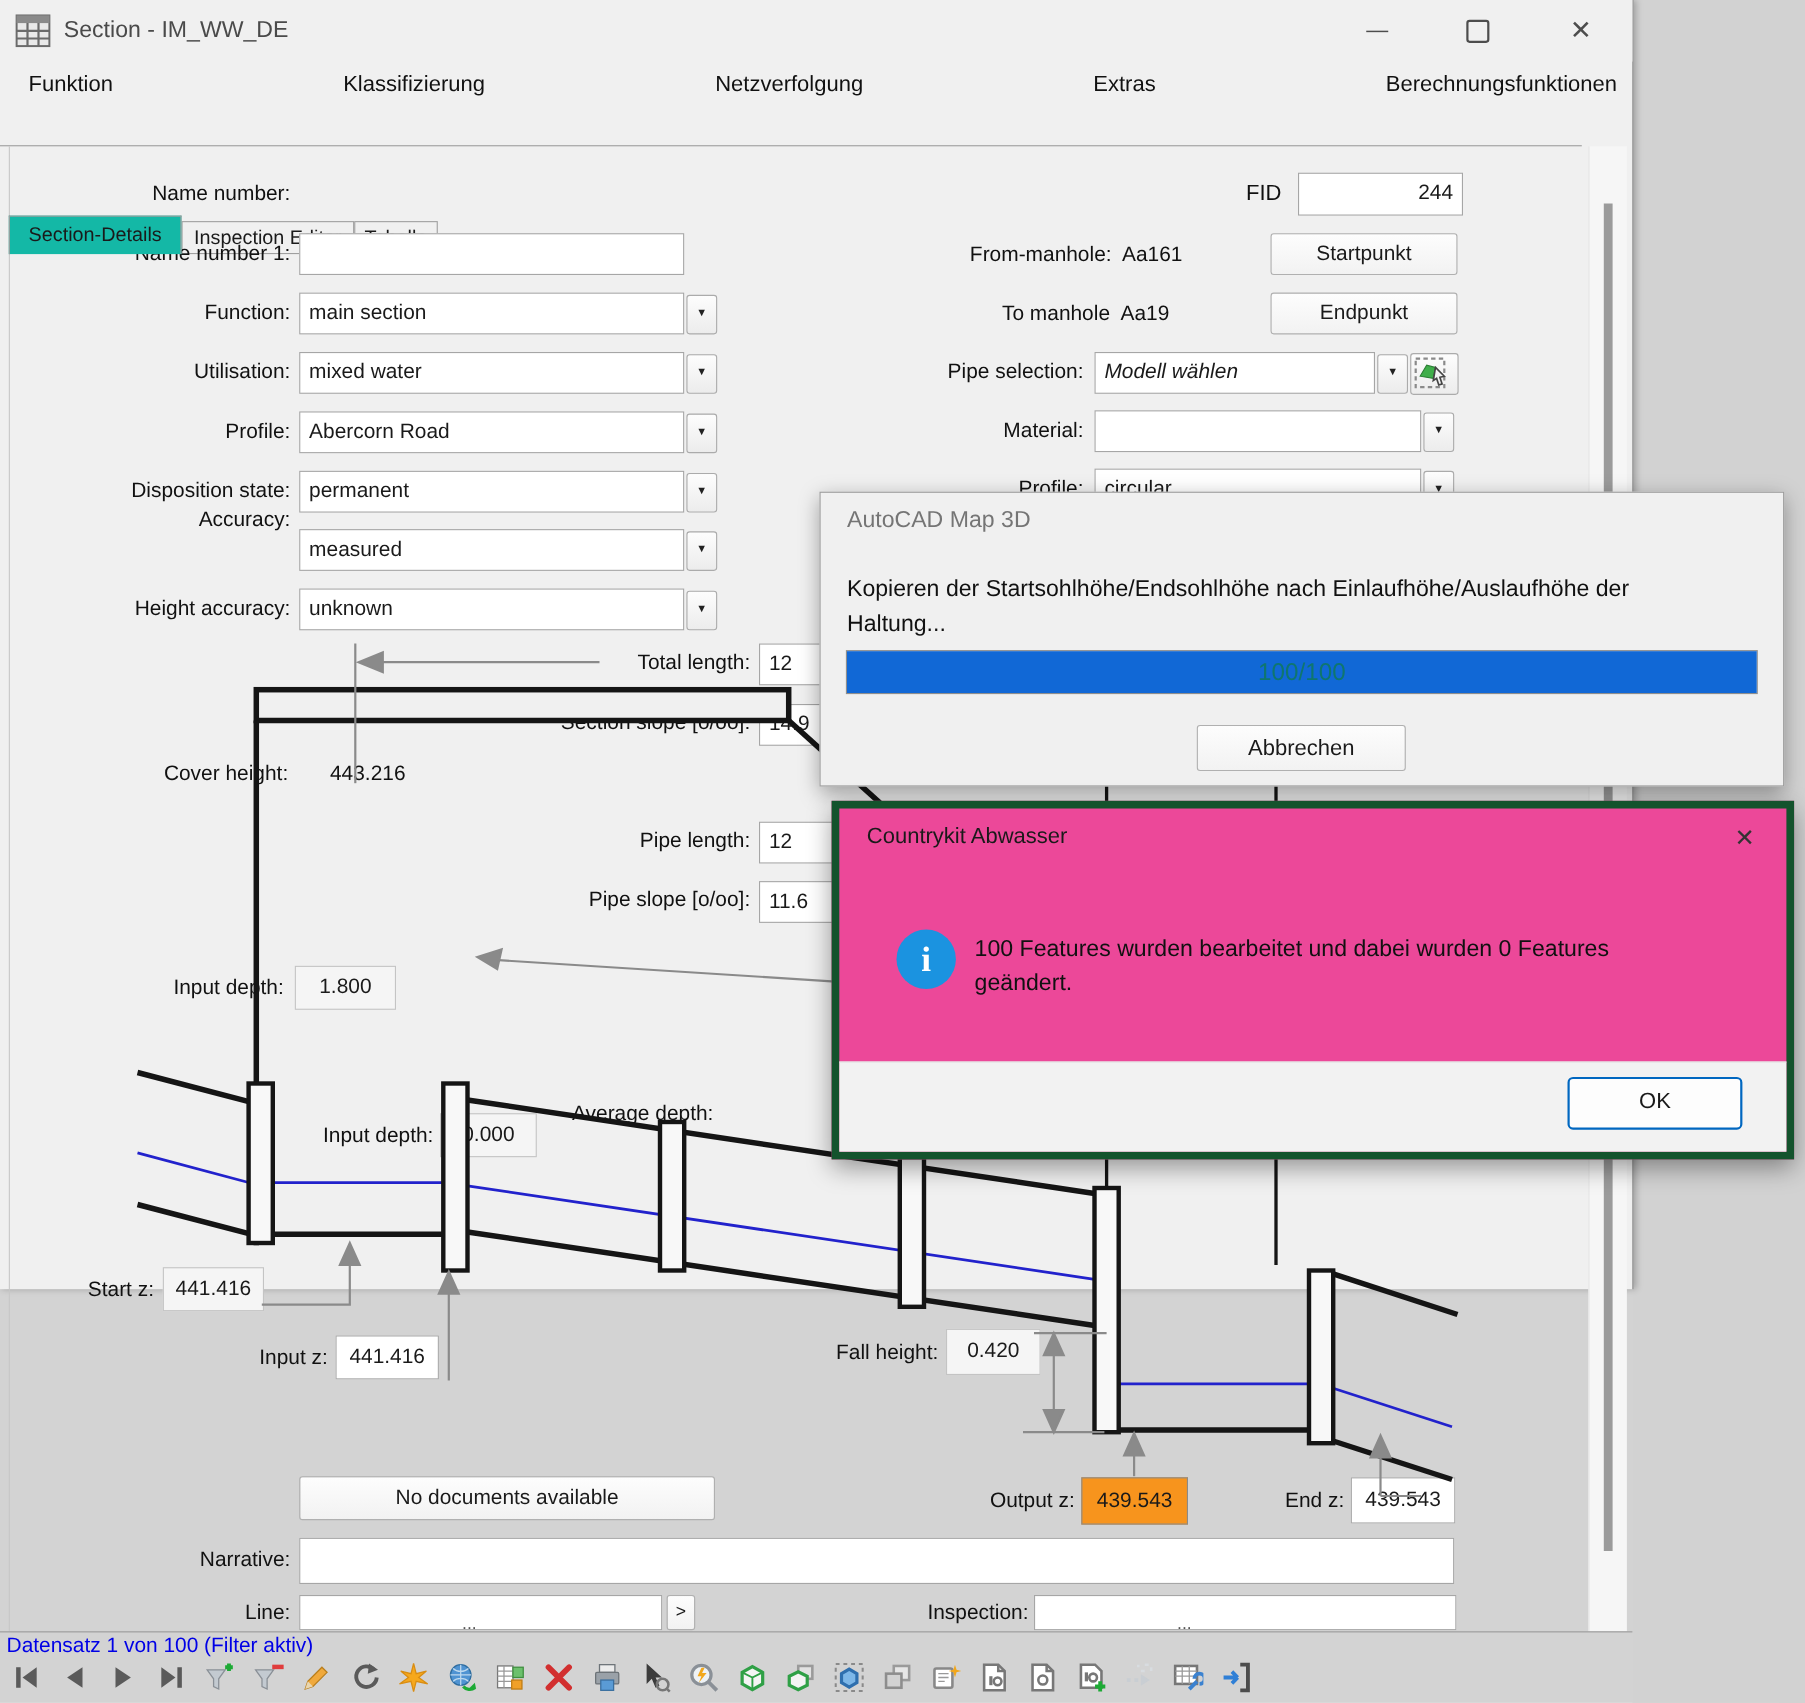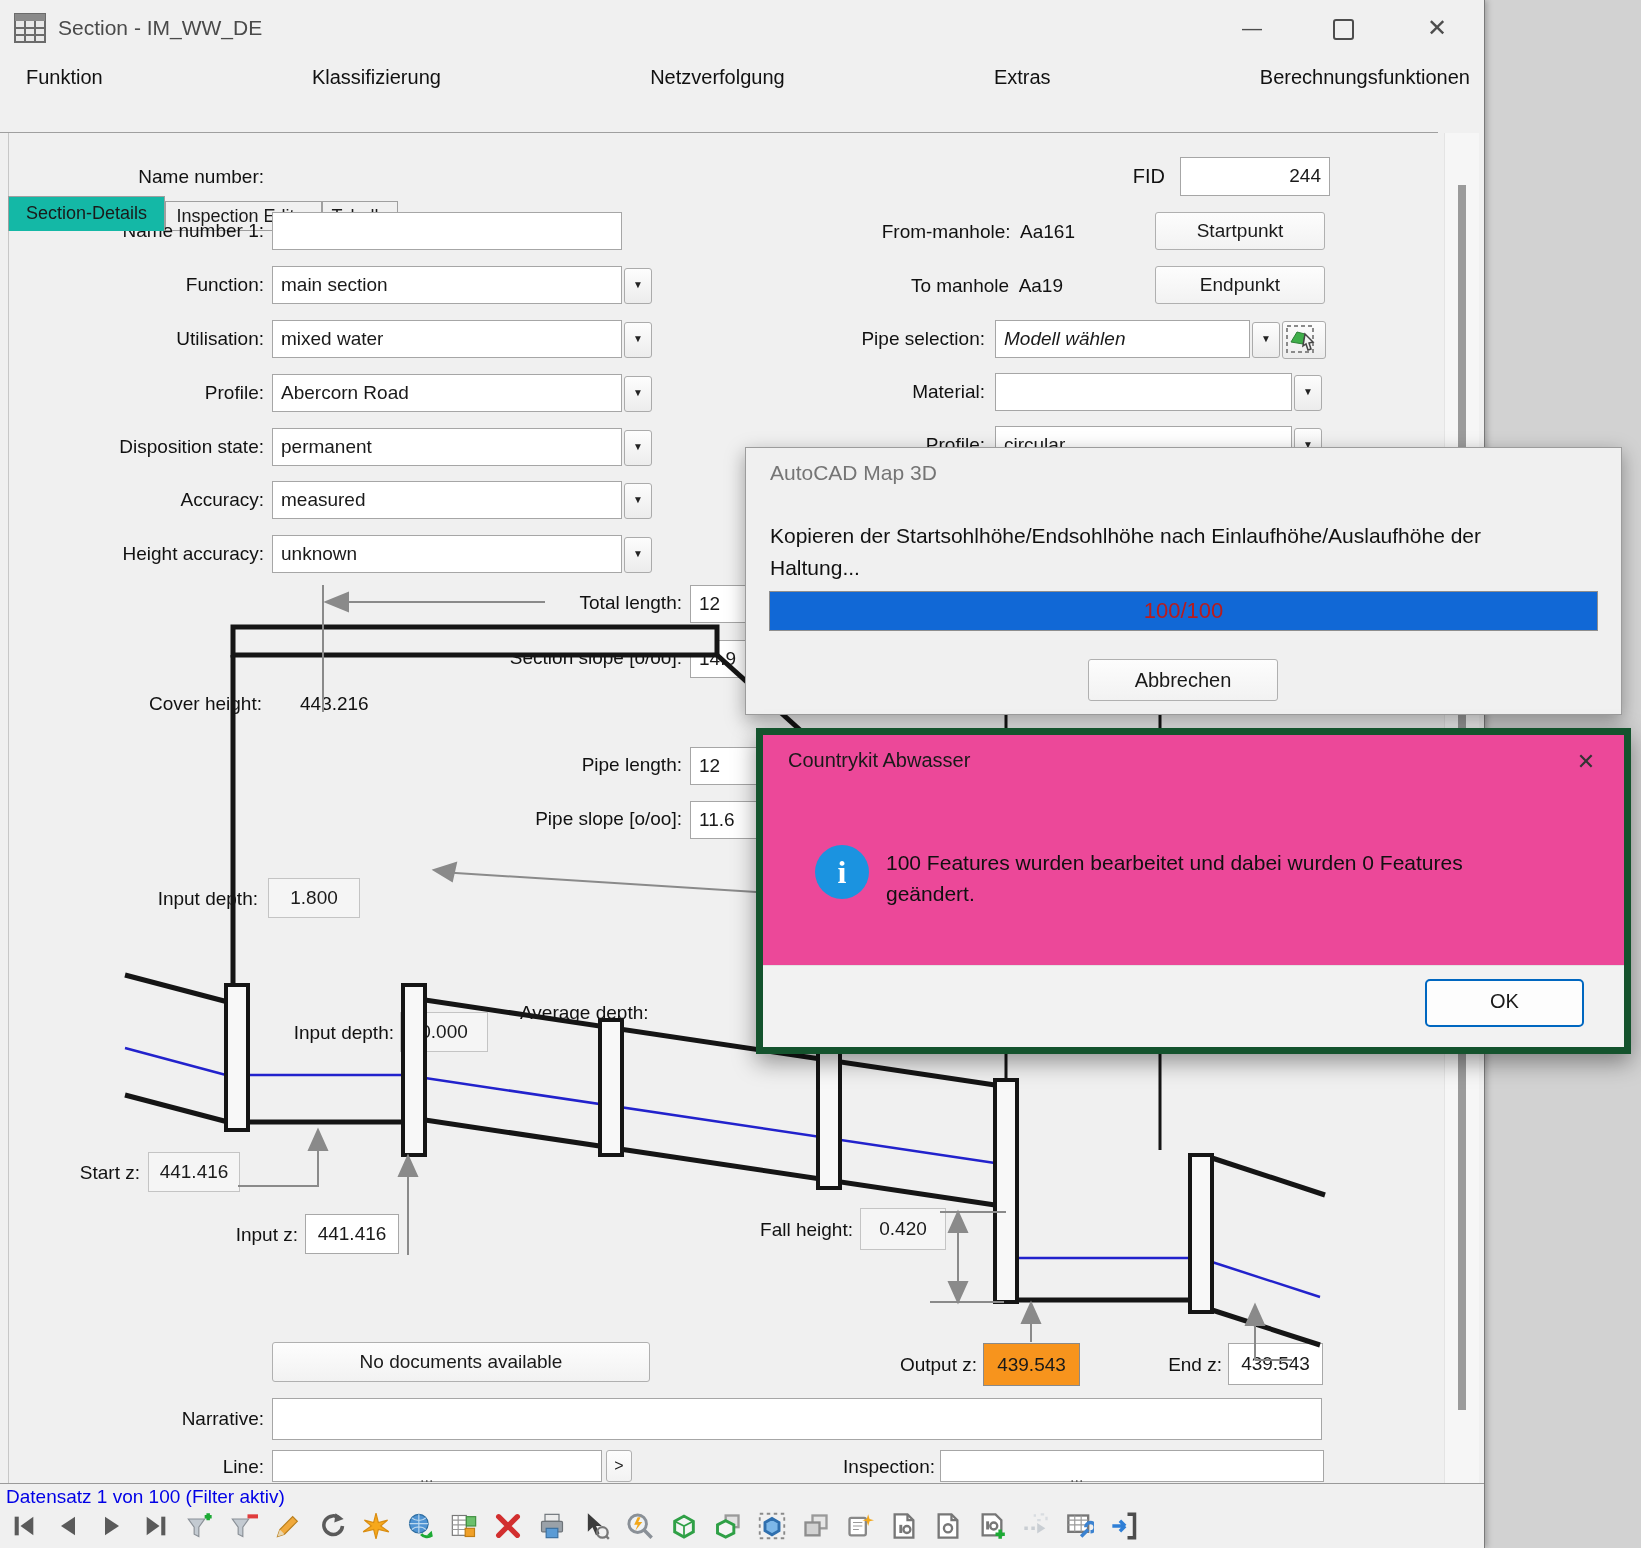--- a/index.html
+++ b/index.html
@@ -1,19 +1,19 @@
 <!DOCTYPE html>
 <html><head>
 <meta charset="utf-8">
 <style>
   html,body{margin:0;padding:0;}
   body{width:1641px;height:1548px;position:relative;font-family:"Liberation Sans",sans-serif;
        background:#d3d3d3;overflow:hidden;color:#1a1a1a;}
   #desktop{position:absolute;left:1484px;top:0;width:157px;height:1548px;background:#d2d2d2;}
-  #window{position:absolute;left:0;top:0;width:1484px;height:1548px;background:#f0f0f0;
+  #window{position:absolute;left:0;top:0;width:1484px;height:1172px;background:#f0f0f0;
           border-right:1px solid #7a7a7a;box-shadow:2px 0 6px rgba(0,0,0,.25);}
   .titlebar{position:absolute;left:0;top:0;width:1484px;height:56px;background:#f0f0f0;}
   .title-text{position:absolute;left:58px;top:16px;font-size:21px;color:#4a4a4a;}
   .win-btn{position:absolute;top:8px;width:44px;height:40px;text-align:center;line-height:40px;
            color:#4d4d4d;font-size:20px;}
   .menubar{position:absolute;left:0;top:56px;width:1484px;height:42px;display:flex;align-items:center;
            padding-left:12px;box-sizing:border-box;gap:6px;justify-content:space-between;}
   .menu-item{font-size:20px;padding:4px 14px;color:#111;}
   .tabs{position:absolute;left:0;top:98px;width:1484px;height:35px;}
   .tabline{position:absolute;left:0;top:132px;width:1438px;height:1px;background:#9f9f9f;}
@@ -37,21 +37,21 @@
   .scrollbar{position:absolute;left:1444px;top:133px;width:34px;height:1350px;background:#f6f6f6;
              border-left:1px solid #e4e4e4;}
   .thumb{position:absolute;left:13px;top:52px;width:8px;height:1225px;background:#9b9b9b;}
   .dialog1{position:absolute;left:745px;top:447px;width:875px;height:266px;background:#f0f0f0;
            border:1px solid #9c9c9c;box-shadow:0 6px 18px rgba(0,0,0,.35);z-index:10;}
   .dialog1 .dtitle{position:absolute;left:24px;top:13px;font-size:21px;color:#757575;}
   .dialog1 .dmsg{position:absolute;left:24px;top:72px;width:800px;font-size:21px;line-height:32px;color:#111;}
   .progress-frame{position:absolute;left:23px;top:143px;width:829px;height:40px;border:1px solid #8e8e8e;
                   background:#e6e6e6;box-sizing:border-box;}
   .progress-fill{position:absolute;left:0;top:0;height:100%;width:100%;}
-  .progress-text{position:absolute;left:0;top:0;width:100%;height:100%;color:#b91c1c;font-size:22px;
+  .progress-text{position:absolute;left:0;top:0;width:100%;height:100%;color:#0f766e;font-size:22px;
                  text-align:center;line-height:38px;}
   .dialog2{position:absolute;left:756px;top:728px;width:861px;height:312px;background:#ec4899;
            border:7px solid #14532d;box-shadow:0 8px 22px rgba(0,0,0,.4);z-index:20;}
   .dialog2 .dtitle{position:absolute;left:25px;top:14px;font-size:20px;color:#1a1a1a;}
   .dialog2 .close-x{position:absolute;right:20px;top:10px;width:36px;height:34px;text-align:center;
                     line-height:34px;font-size:22px;color:#333;}
   .dialog2 .footer{position:absolute;left:0;top:230px;width:100%;height:82px;background:#f2f2f2;
                    border-top:1px solid #e2e2e2;box-sizing:border-box;}
   .ok-btn{position:absolute;right:40px;top:244px;width:155px;height:44px;background:#fdfdfd;
           border:2px solid #0067C0;border-radius:5px;font-size:20px;text-align:center;line-height:40px;}
@@ -182,21 +182,21 @@
   <div class="dd" style="left:624px;top:322px;"><span>▼</span></div>
 
   <div class="label" style="right:1220px;top:382px;">Profile:</div>
   <div class="field" style="left:272px;top:374px;width:350px;height:38px;">Abercorn Road</div>
   <div class="dd" style="left:624px;top:376px;"><span>▼</span></div>
 
   <div class="label" style="right:1220px;top:436px;">Disposition state:</div>
   <div class="field" style="left:272px;top:428px;width:350px;height:38px;">permanent</div>
   <div class="dd" style="left:624px;top:430px;"><span>▼</span></div>
 
-  <div class="label" style="right:1220px;top:489px;text-align:center;">Accuracy:</div>
+  <div class="label" style="right:1220px;top:462px;text-align:center;">Accuracy:</div>
   <div class="field" style="left:272px;top:481px;width:350px;height:38px;">measured</div>
   <div class="dd" style="left:624px;top:483px;"><span>▼</span></div>
 
   <div class="label" style="right:1220px;top:543px;">Height accuracy:</div>
   <div class="field" style="left:272px;top:535px;width:350px;height:38px;">unknown</div>
   <div class="dd" style="left:624px;top:537px;"><span>▼</span></div>
 
   <div class="label" style="right:319px;top:165px;font-size:20px;">FID</div>
   <div class="field" style="left:1180px;top:157px;width:150px;height:39px;text-align:right;">244</div>
 

